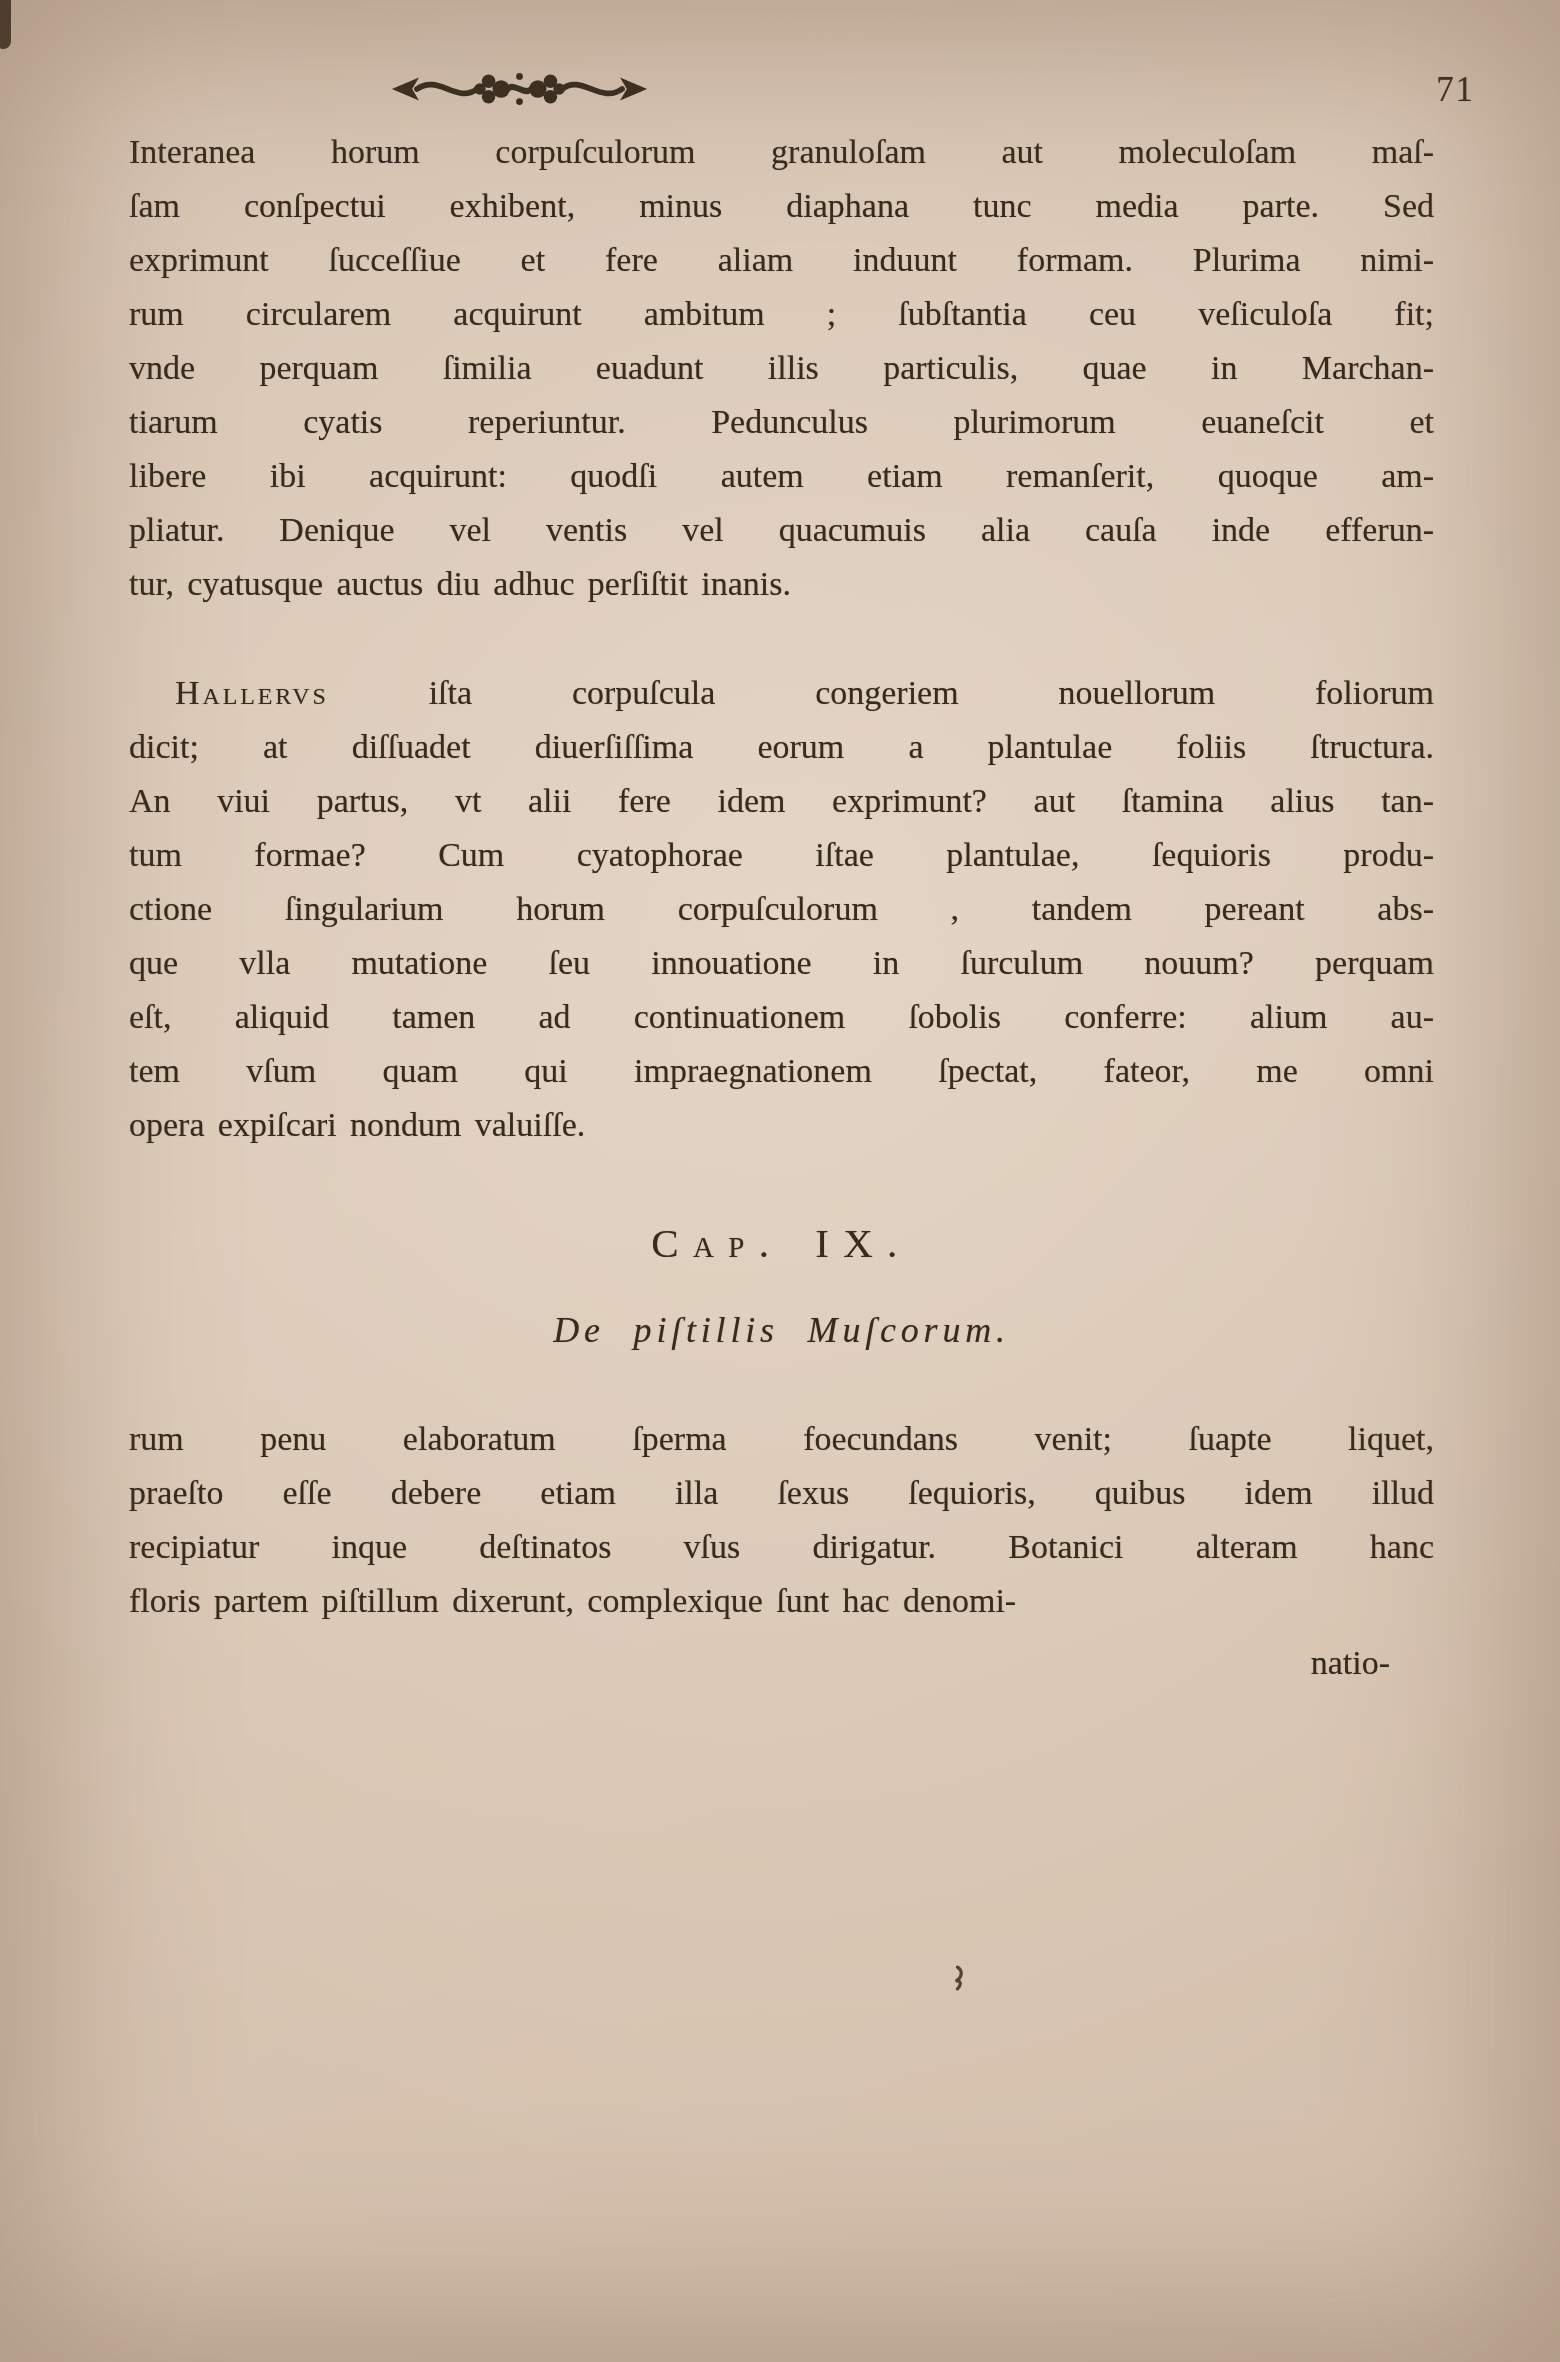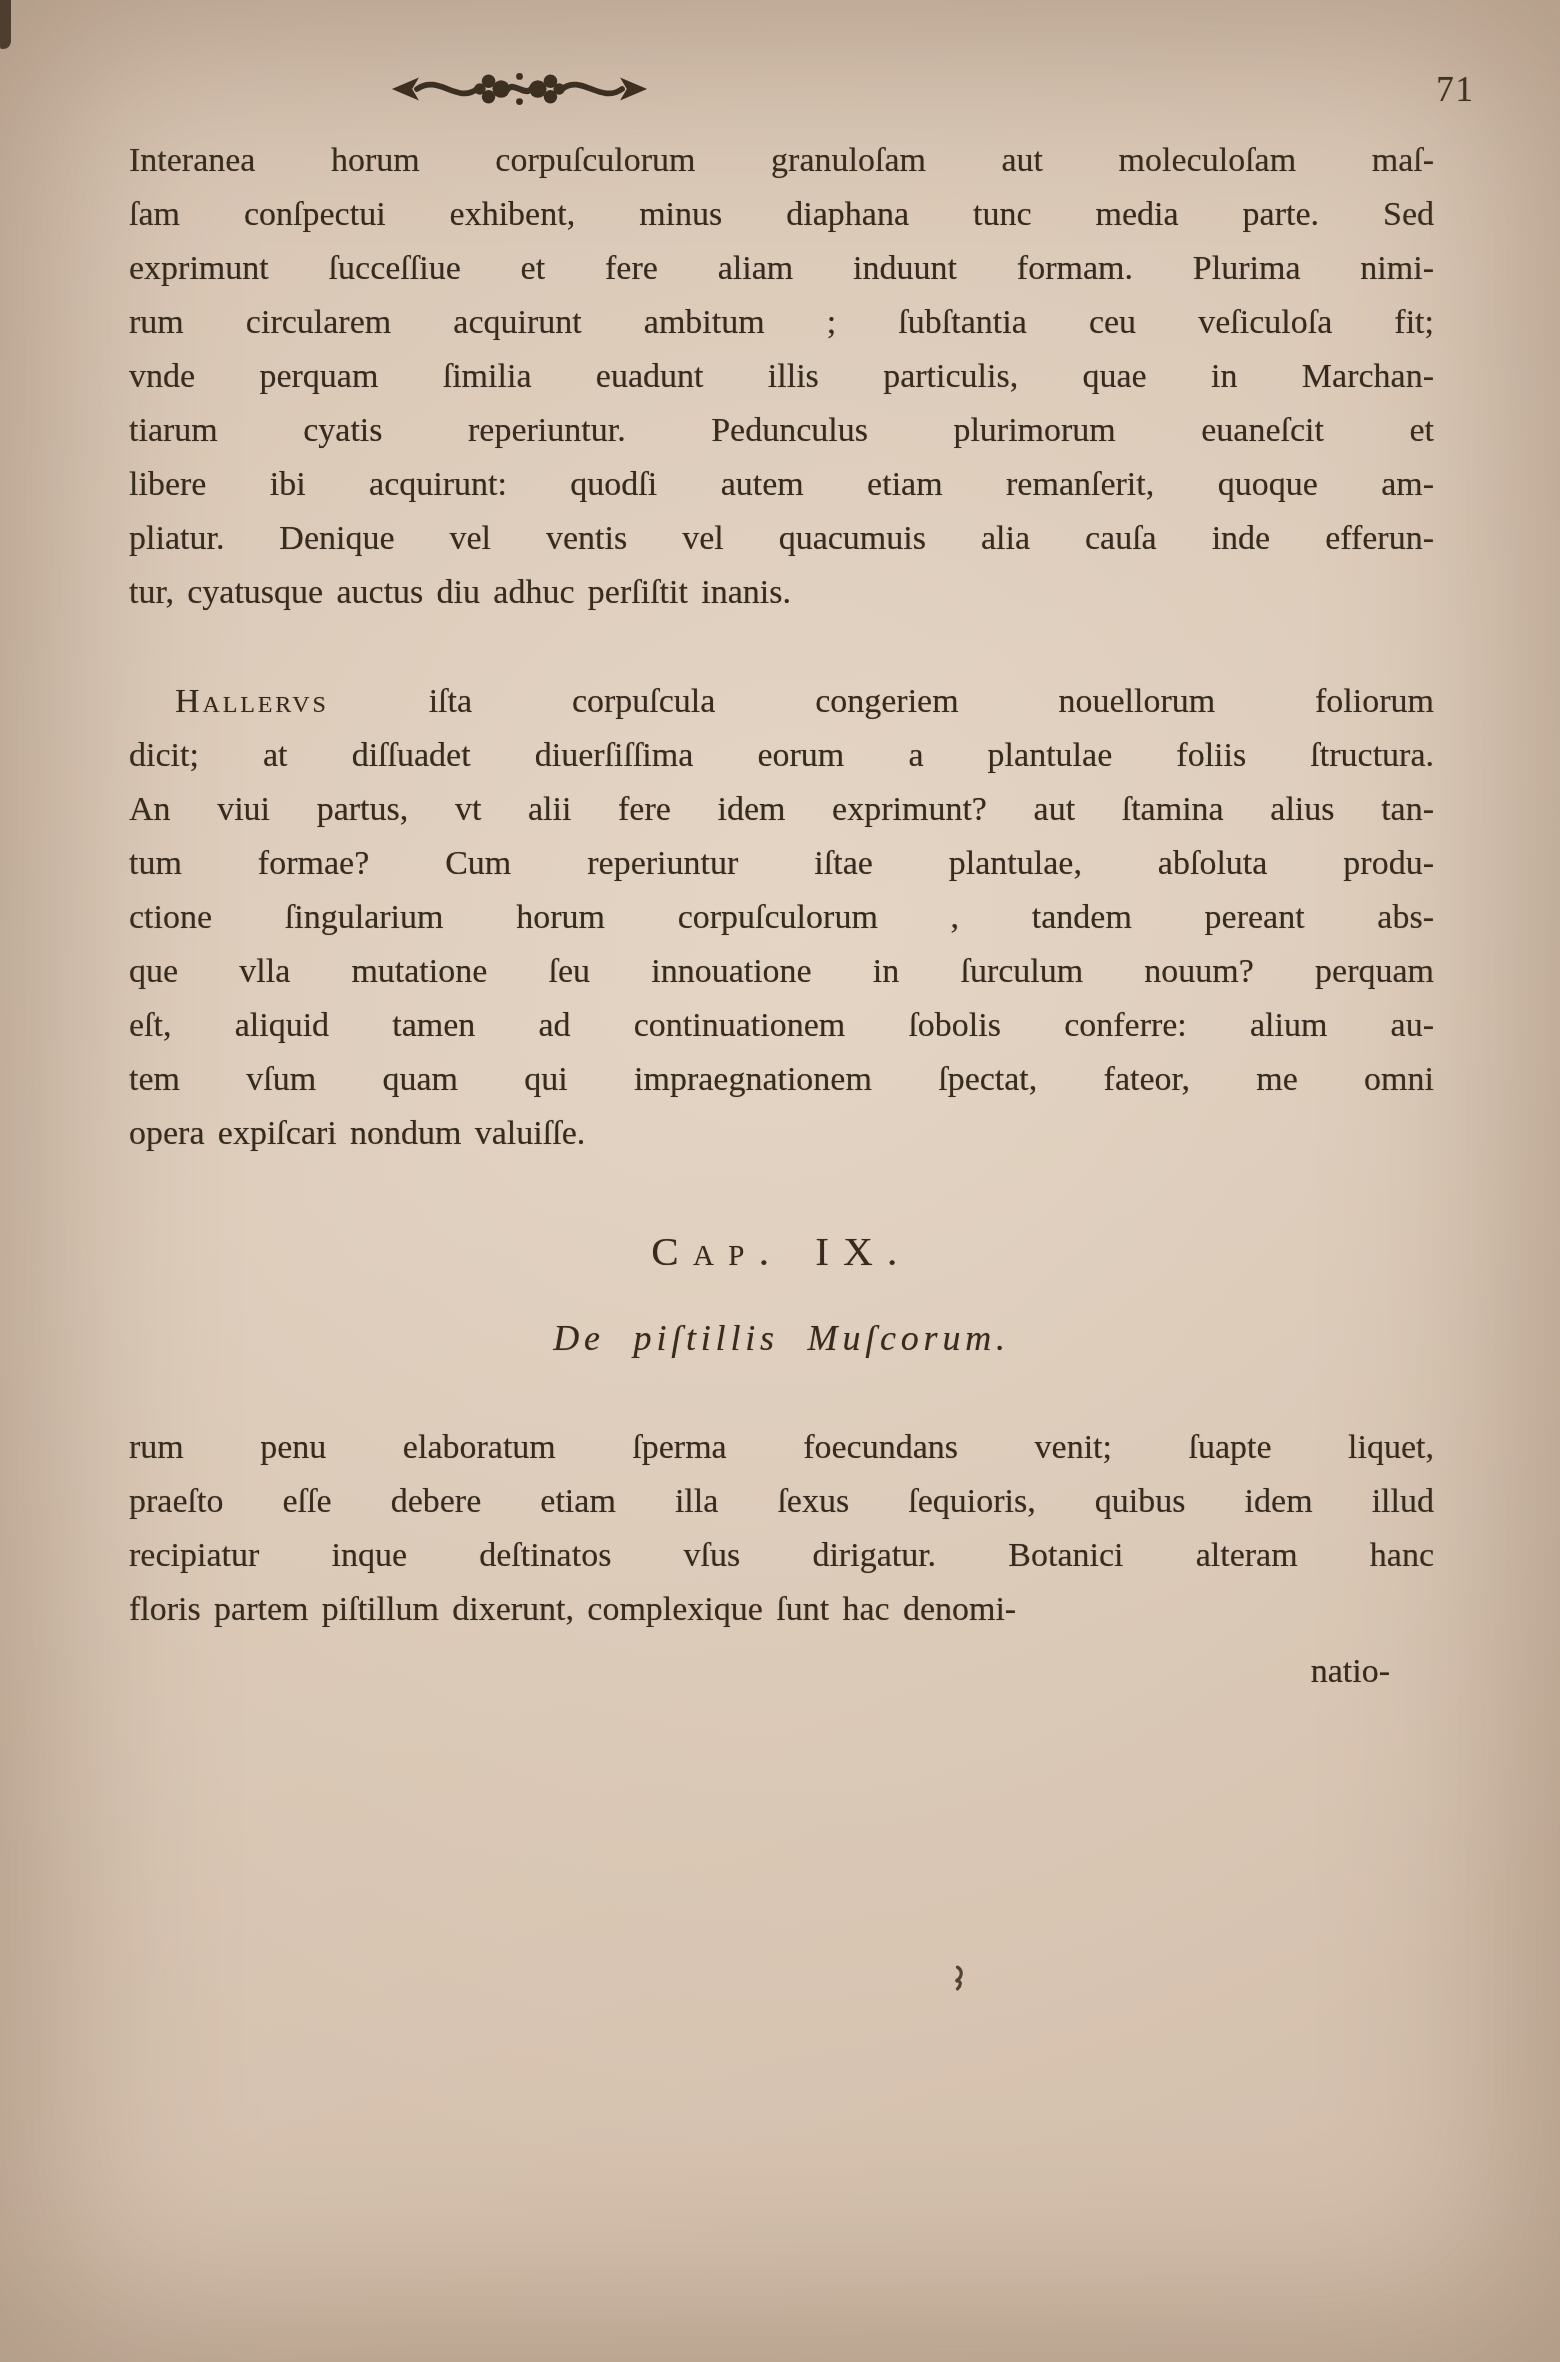--- a/index.html
+++ b/index.html
@@ -26,21 +26,21 @@
   }
   .ornament {
     position: absolute; left: 388px; top: 67px; width: 263px; height: 44px;
   }
   .pagenum {
     position: absolute; right: 86px; top: 70px;
     font-size: 35px; letter-spacing: 1.9px;
     text-shadow: 0 0 1px rgba(54,41,28,0.45);
   }
   .textblock {
-    position: absolute; left: 129px; top: 133px; width: 1305px;
+    position: absolute; left: 129px; top: 125px; width: 1305px;
     font-size: 34px; line-height: 54px; word-spacing: 4.8px;
     text-shadow: 0 0 1px rgba(54,41,28,0.42);
   }
   .para { margin: 0; }
   .line { white-space: normal; }
   .line.just { text-align: justify; text-align-last: justify; }
   .line.last { text-align: right; text-align-last: left; }
   .line.indent { text-indent: 46px; }
   .p2 { margin-top: 55px; }
   .p3 { margin-top: 57px; }
@@ -102,21 +102,21 @@
       <div class="line just">tiarum cyatis reperiuntur.  Pedunculus plurimorum euaneſcit et</div>
       <div class="line just">libere ibi acquirunt: quodſi autem etiam remanſerit, quoque am-</div>
       <div class="line just">pliatur.  Denique vel ventis vel quacumuis alia cauſa inde efferun-</div>
       <div class="line last">tur, cyatusque auctus diu adhuc perſiſtit inanis.</div>
     </div>
 
     <div class="para p2">
       <div class="line just indent"><span class="lead-smallcaps">Hallervs</span> <span>iſta corpuſcula congeriem nouellorum foliorum</span></div>
       <div class="line just">dicit; at diſſuadet diuerſiſſima eorum a plantulae foliis ſtructura.</div>
       <div class="line just">An viui partus, vt alii fere idem exprimunt? aut ſtamina alius tan-</div>
-      <div class="line just">tum formae? Cum reperiuntur iſtae plantulae, abſoluta produ-</div>
+      <div class="line just">tum formae? Cum cyatophorae iſtae plantulae, ſequioris produ-</div>
       <div class="line just">ctione ſingularium horum corpuſculorum , tandem pereant abs-</div>
       <div class="line just">que vlla mutatione ſeu innouatione in ſurculum nouum? perquam</div>
       <div class="line just">eſt, aliquid tamen ad continuationem ſobolis conferre: alium au-</div>
       <div class="line just">tem vſum quam qui impraegnationem ſpectat, fateor, me omni</div>
       <div class="line last">opera expiſcari nondum valuiſſe.</div>
     </div>
 
     <h2 class="chapter"><span class="cap">Cap.</span><span class="numeral">IX.</span></h2>
 
     <div class="subtitle">De piſtillis Muſcorum.</div>

